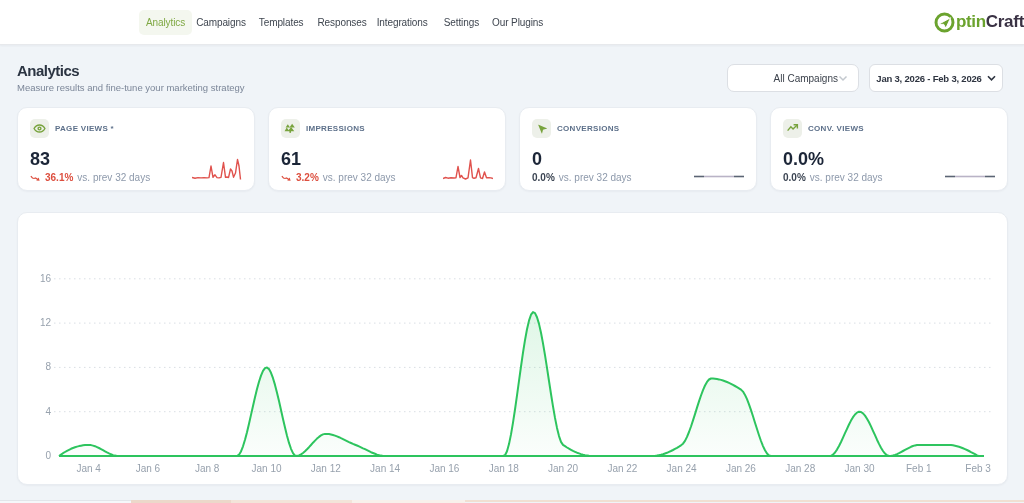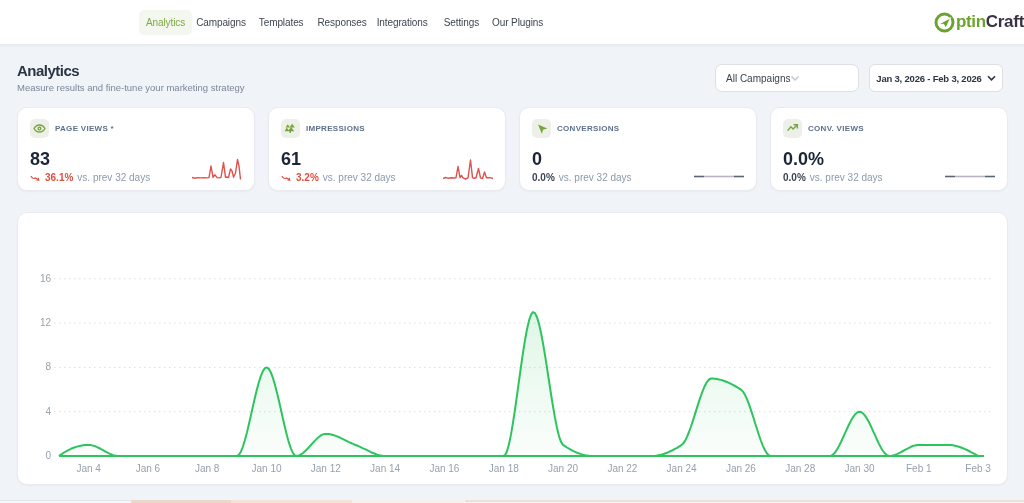--- a/index.html
+++ b/index.html
@@ -10,21 +10,21 @@
 .nav { display:flex; align-items:center; font-size:10px; letter-spacing:-0.1px; color:#3f4650; position:absolute; left:139px; top:10px; height:24px; }
 .nav a { text-decoration:none; color:#3f4650; display:block; }
 .nav a.active { background:#f4f7ef; color:#7fa843; border-radius:5px; padding:7px 7px; }
 .nav a.m1 { margin-left:4px; } .nav a.m2 { margin-left:13px; } .nav a.m3 { margin-left:14px; } .nav a.m4 { margin-left:10px; } .nav a.m5 { margin-left:16px; } .nav a.m6 { margin-left:13px; }
 .page { padding:0 16px 0 17px; }
 .pagehead { display:flex; justify-content:space-between; align-items:flex-start; margin-top:17px; }
 .pagehead h1 { font-size:15px; color:#2b3442; font-weight:bold; letter-spacing:-0.5px; }
 .pagehead p { font-size:9.5px; color:#7b8698; margin-top:3px; }
 .selects { display:flex; gap:10px; margin-top:2px; margin-right:5px; }
 .sel { background:#fff; border:1px solid #dcdfe4; border-radius:7px; height:28px; display:flex; align-items:center; font-size:11px; }
-.sel1 { width:144px; padding:0 10px; color:#3c424c; justify-content:flex-start; font-size:10px; }
+.sel1 { width:132px; padding:0 10px; color:#3c424c; justify-content:flex-end; font-size:10px; }
 .sel2 { width:134px; justify-content:center; gap:5px; color:#2e3440; font-weight:bold; font-size:9.5px; letter-spacing:-0.2px; white-space:nowrap;border-radius:6px; }
 .cards { display:flex; gap:13px; margin-top:14px; }
 .card { background:#fff; border:1px solid #e8ecf1; border-radius:10px; height:84px; flex:1; padding:11px 12px; position:relative; box-shadow:0 1px 2px rgba(20,30,50,0.04); }
 .crow { display:flex; align-items:center; gap:6px; }
 .cicon { width:19px; height:19px; background:#edf0e9; border-radius:5px; display:flex; align-items:center; justify-content:center; }
 .clabel { font-size:8px; color:#5d708a; font-weight:bold; letter-spacing:0.3px; }
 .cnum { font-size:18px; font-weight:bold; color:#1b2537; margin-top:11px; }
 .cchange { font-size:10px; color:#8d99ab; margin-top:2px; display:flex; align-items:center; gap:4px; }
 .cchange b.red { color:#dd4f3f; }
 .cchange b.dark { color:#3c4553; }

